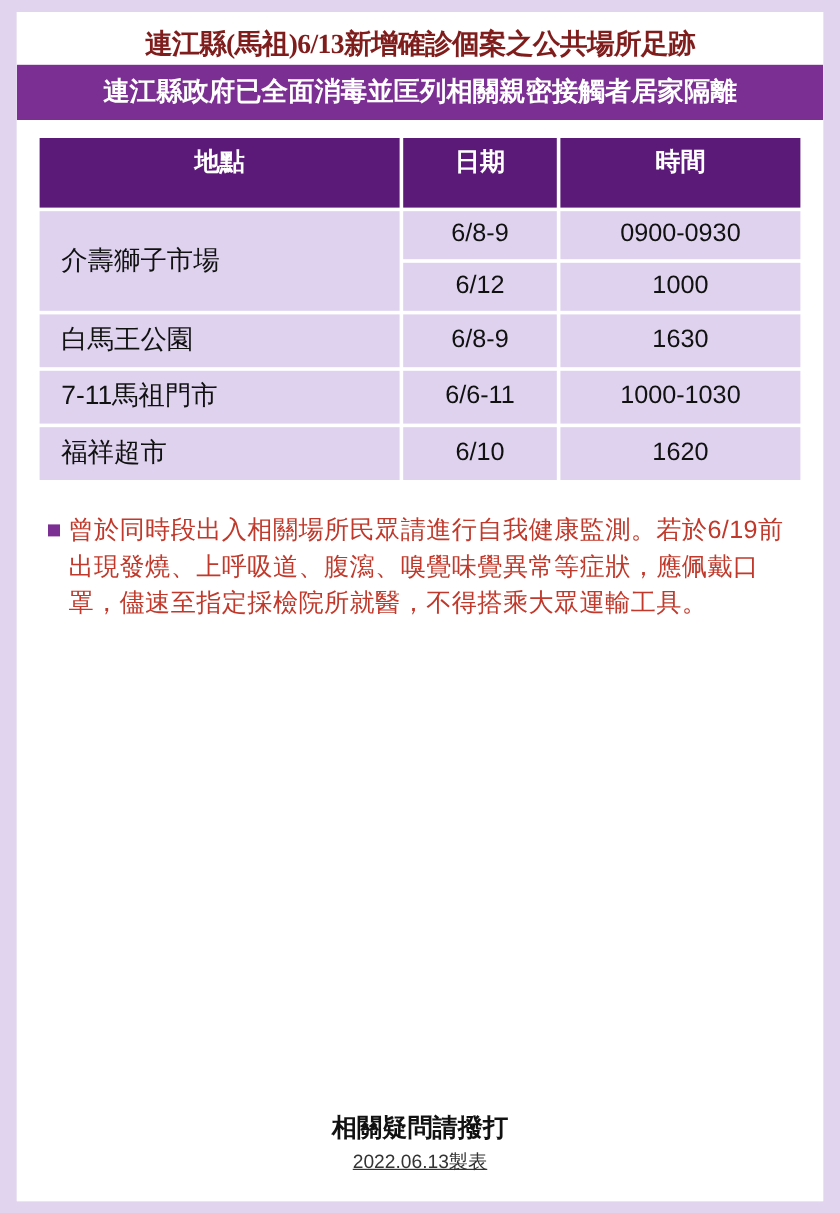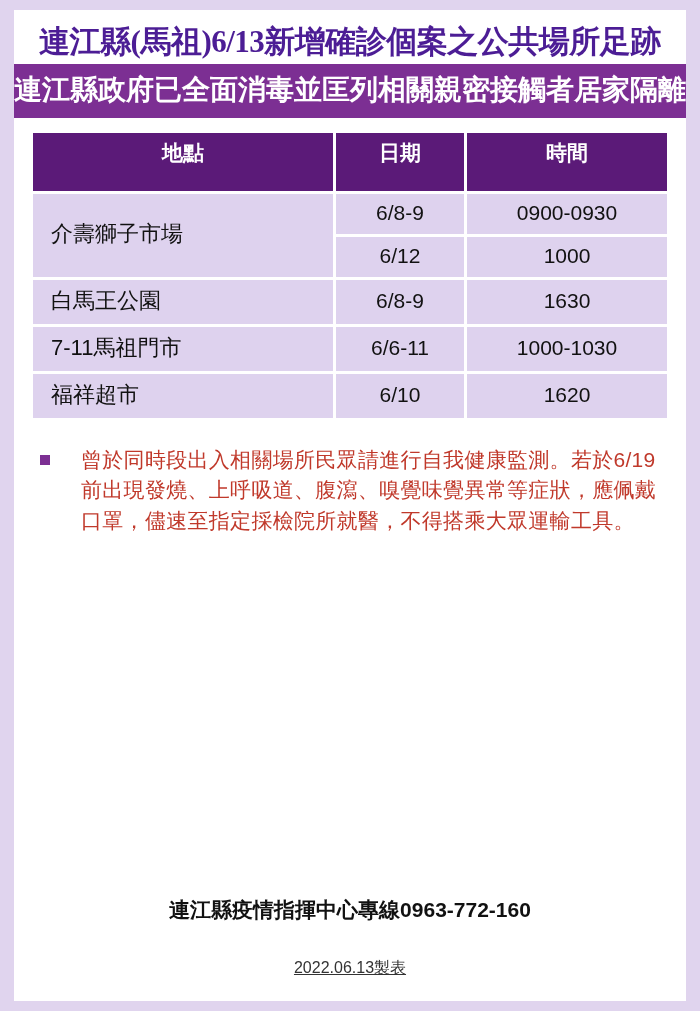--- a/index.html
+++ b/index.html
@@ -29,34 +29,34 @@
     width: 672px;
     height: 991px;
     background: #ffffff;
     overflow: hidden;
   }
   .header-band {
     background: #ffffff;
     padding: 8px 0 0 0;
   }
   .title {
-    color: #4c1d95;
-    font-weight: bold;
-    font-size: 31px;
+    color: #7f1d1d;
+    font-weight: bold;
+    font-size: 23px;
     letter-spacing: -0.5px;
     text-align: center;
     white-space: nowrap;
     line-height: 1.15;
     margin: 6px 0 2px 0;
     font-family: "Liberation Serif", serif;
   }
   .subtitle-band {
     background: #7c2f93;
     color: #ffffff;
-    font-size: 28px;
+    font-size: 22px;
     font-weight: bold;
     text-align: center;
     padding: 7px 0 9px 0;
     letter-spacing: 0px;
     white-space: nowrap;
     margin: 4px 0 0 0;
   }
   table.sites {
     border-collapse: separate;
     border-spacing: 3px;
@@ -92,21 +92,20 @@
   .notes {
     margin: 24px 26px 0 26px;
   }
   .note-item {
     display: flex;
     align-items: flex-start;
     color: #c0392b;
     font-size: 21px;
     line-height: 1.45;
     margin-bottom: 6px;
-    gap: 24px;
   }
   .bullet {
     width: 10px;
     height: 10px;
     background: #7c2f93;
     margin-top: 10px;
     margin-right: 7px;
     flex: 0 0 auto;
   }
   .note-text {
@@ -192,18 +191,18 @@
     </table>
 
     <div class="notes">
       <div class="note-item">
         <span class="bullet"></span>
         <span class="note-text">曾於同時段出入相關場所民眾請進行自我健康監測。若於6/19前出現發燒、上呼吸道、腹瀉、嗅覺味覺異常等症狀，應佩戴口罩，儘速至指定採檢院所就醫，不得搭乘大眾運輸工具。</span>
       </div>
     </div>
 
     <div class="footer">
-      <div class="footer-line2">連江縣疫情指揮中心專線0963-772-160</div>
+      <div class="footer-line1">相關疑問請撥打</div>
       <div class="footer-date">2022.06.13製表</div>
     </div>
 
   </div>
 </div>
 
 </body></html>

